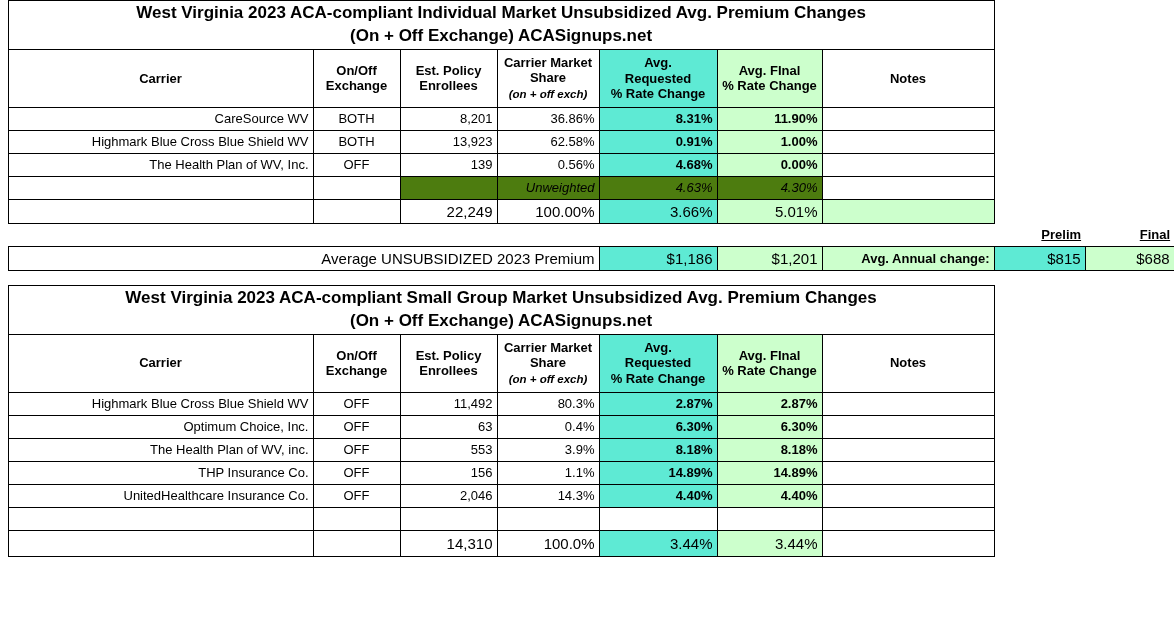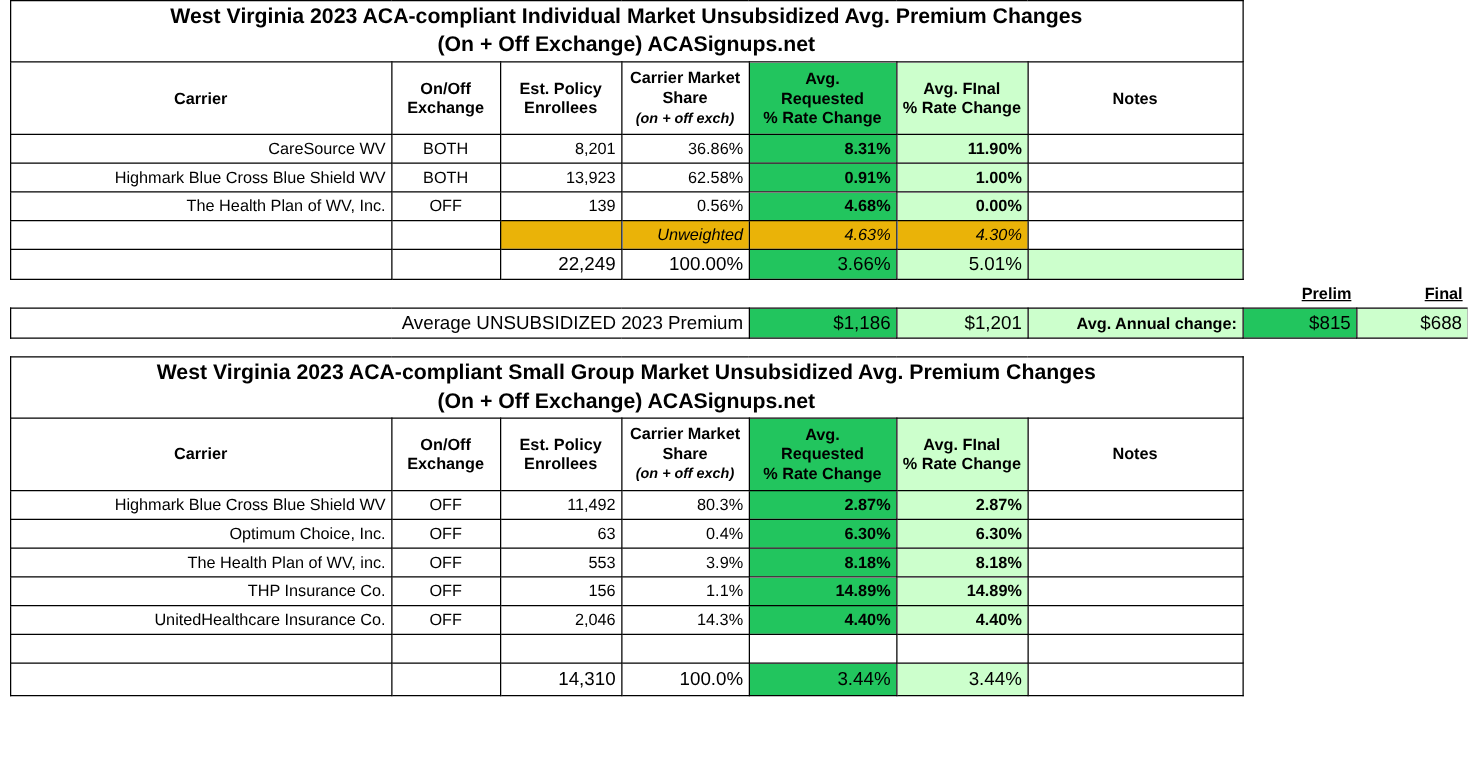--- a/index.html
+++ b/index.html
@@ -38,23 +38,23 @@
     text-decoration: underline;
   }
   td.faint {
     border: 1px solid #d0d0d0;
   }
   .c { text-align: center; }
   .r { text-align: right; }
   .l { text-align: left; }
   .b { font-weight: bold; }
   .i { font-style: italic; }
-  .yellow { background: #22c55e; }
+  .yellow { background: #5eead4; }
   .green { background: #ccffcc; }
-  .gray { background: #eab308; }
+  .gray { background: #4d7c0f; }
   .title {
     font-weight: bold;
     font-size: 17px;
     text-align: center;
     line-height: 1.35;
     padding: 6px 4px;
   }
   .hdr {
     font-weight: bold;
     text-align: center;

